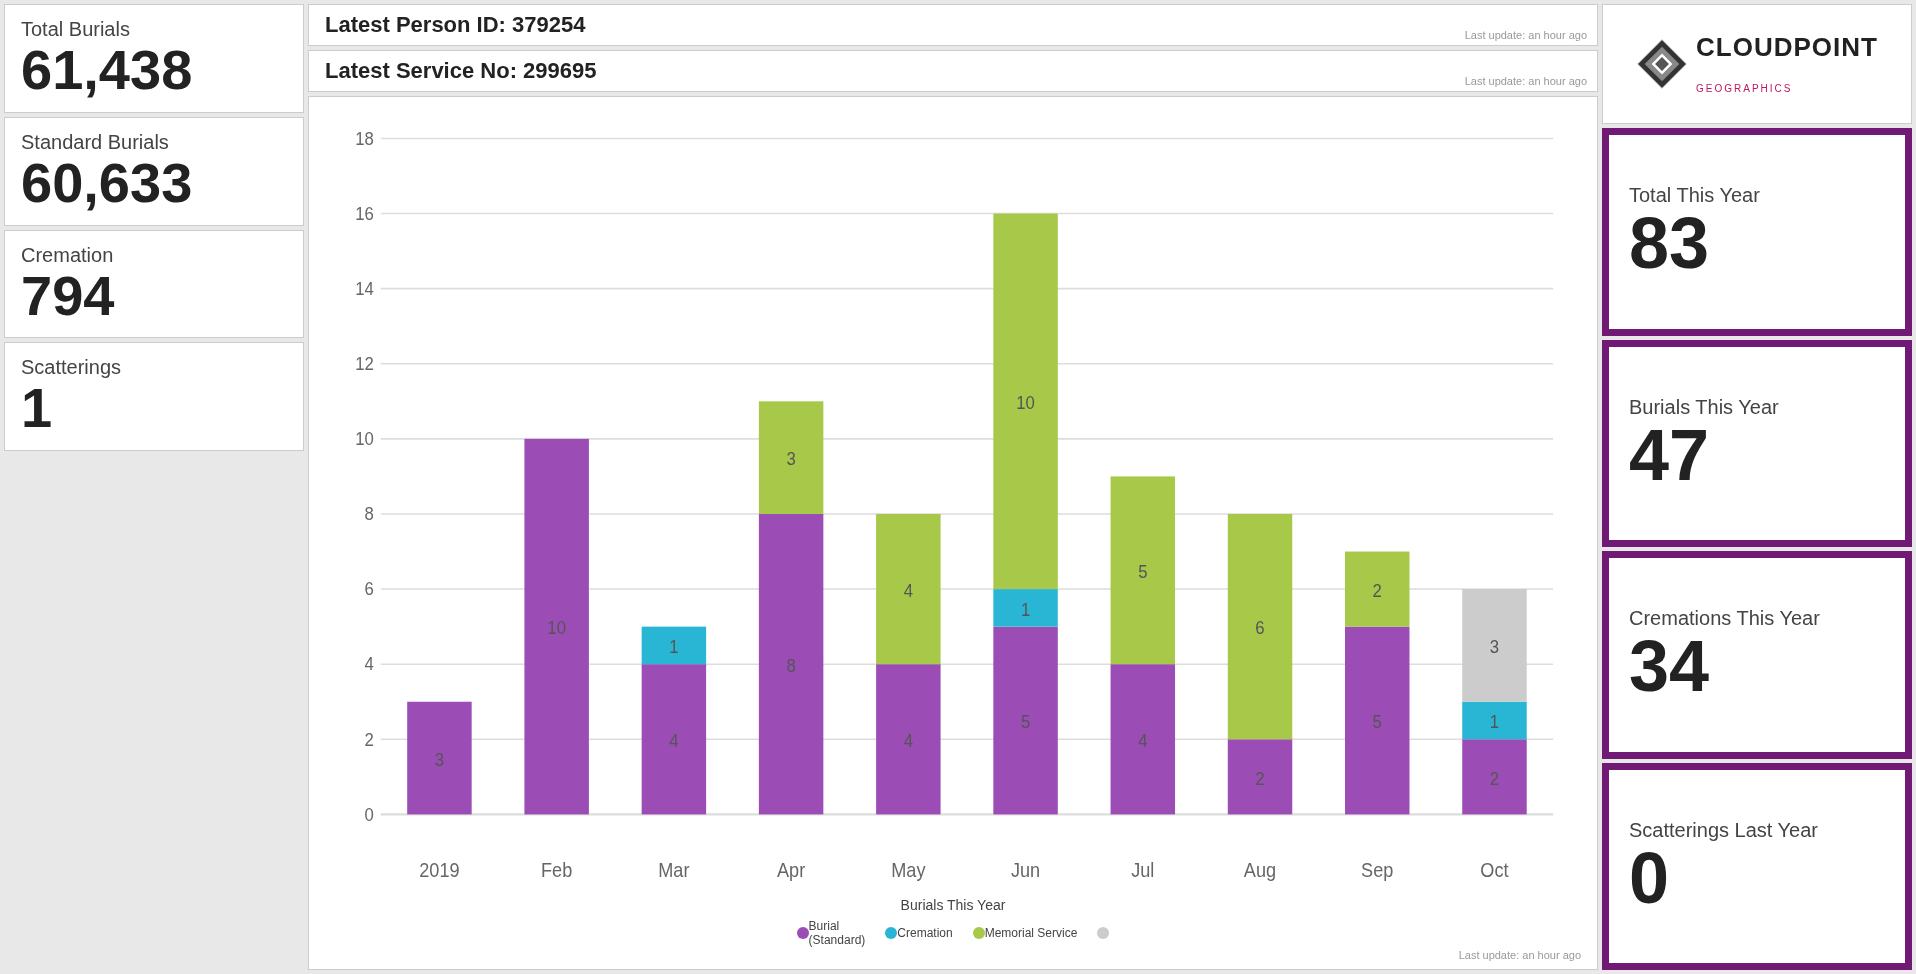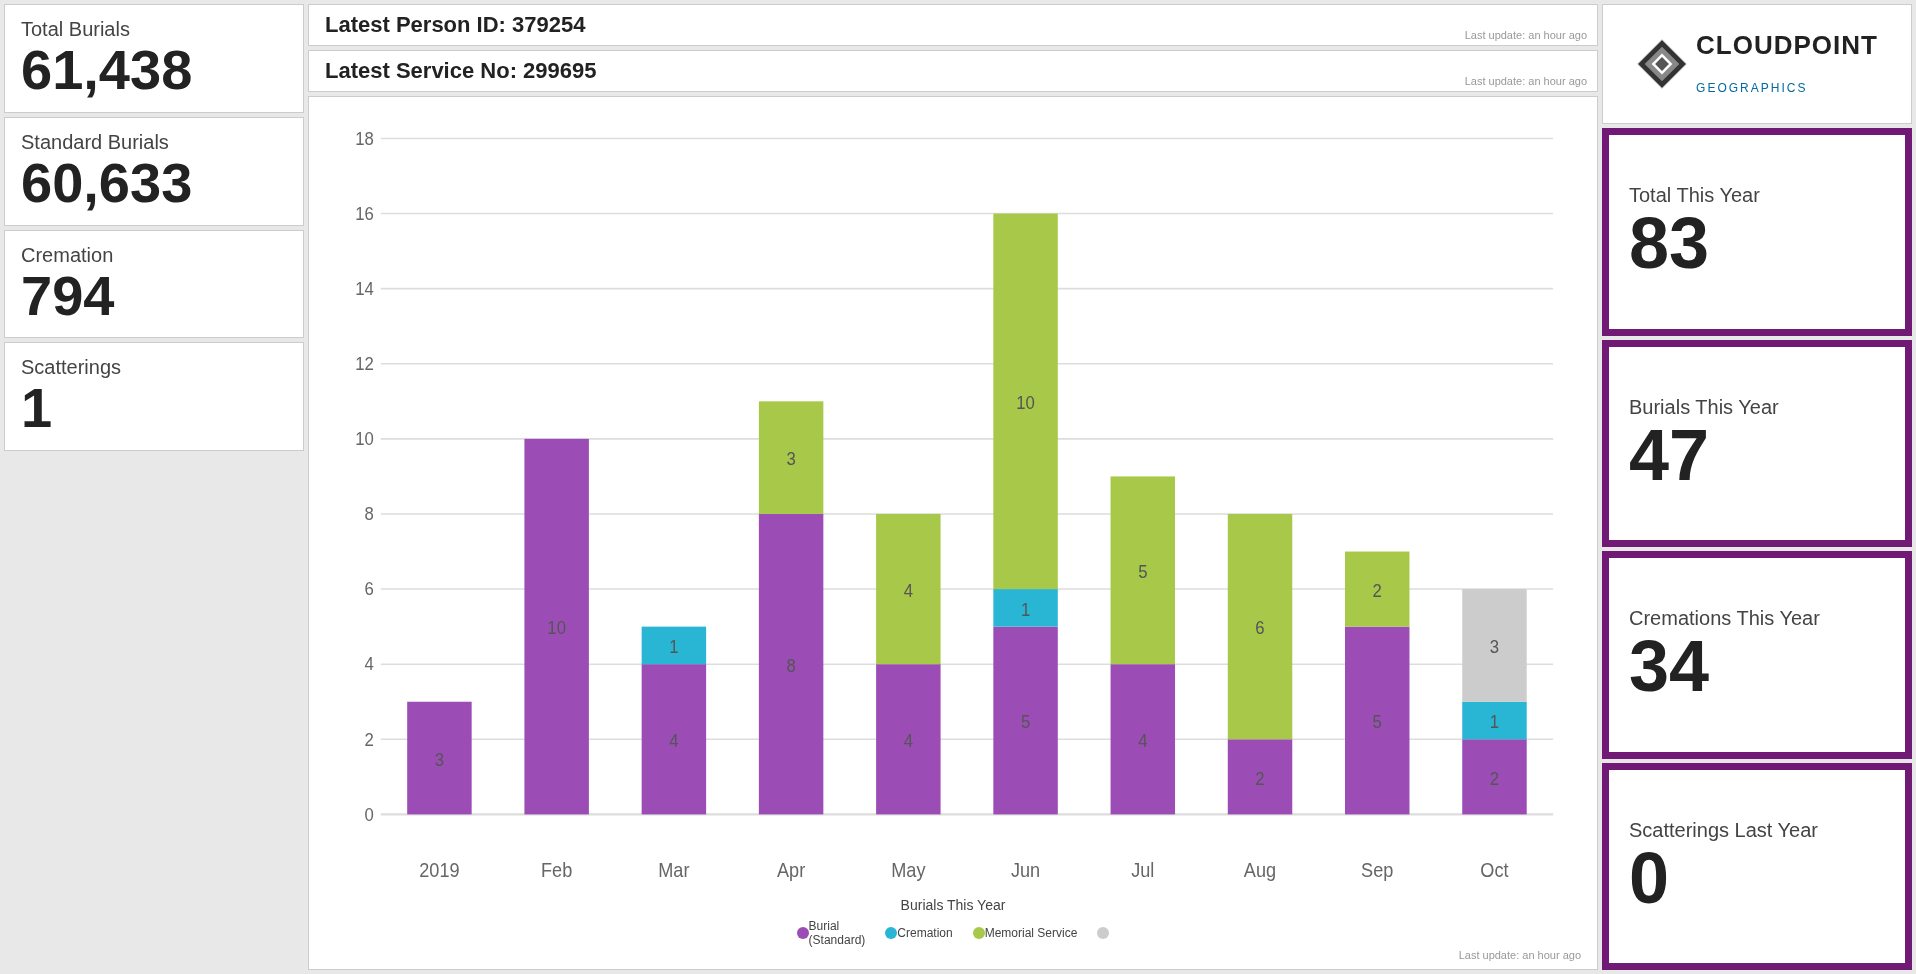--- a/index.html
+++ b/index.html
@@ -146,22 +146,22 @@
       align-items: flex-start;
     }
     .logo-text .logo-main {
       font-size: 26px;
       font-weight: 700;
       color: #222;
       letter-spacing: 1px;
       line-height: 1;
     }
     .logo-text .logo-sub {
-      font-size: 12px;
-      color: #0369a1;
+      font-size: 10px;
+      color: #be185d;
       letter-spacing: 2px;
       line-height: 1.2;
       margin-top: 23px;
     }
     .right-stat-card {
       background: #fff;
       border: 7px solid #701a75;
       flex: 1;
       display: flex;
       flex-direction: column;

